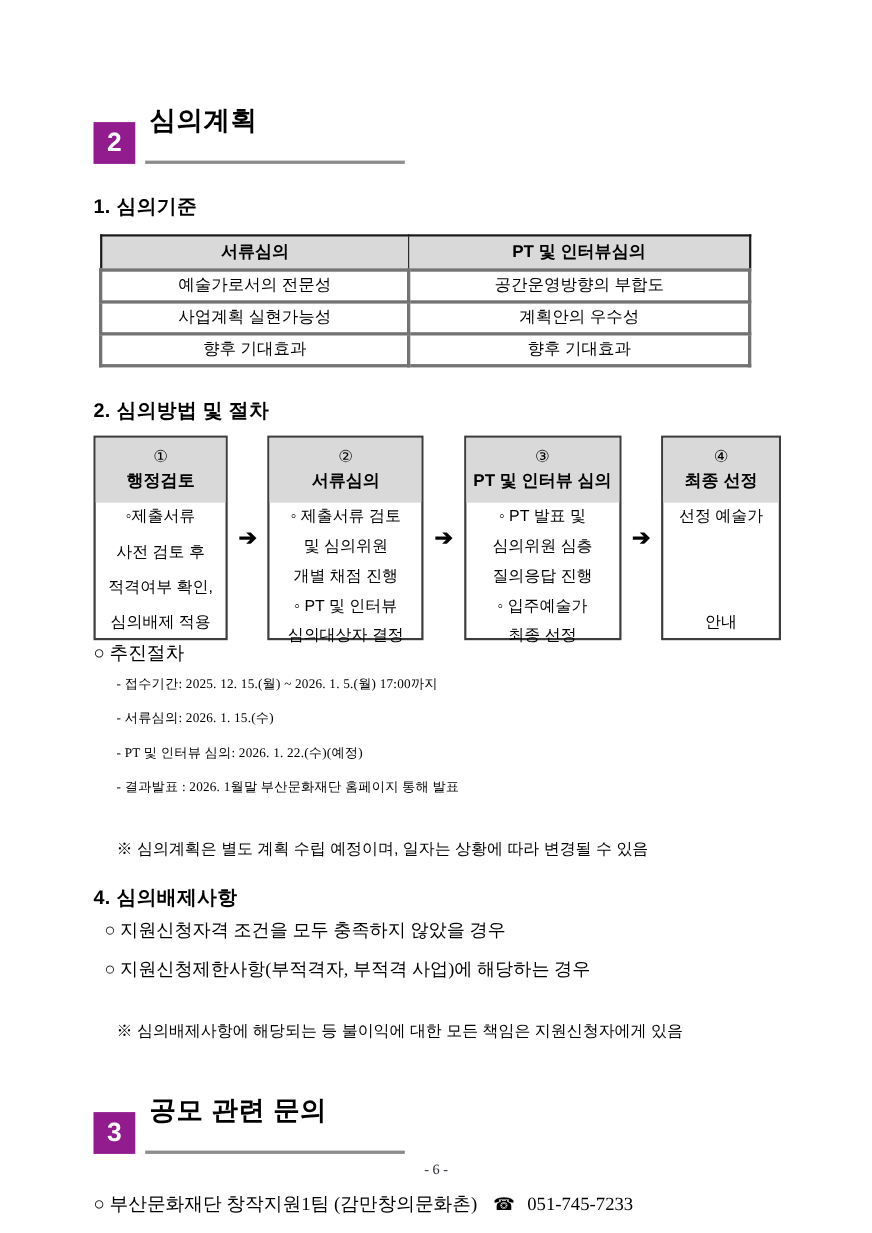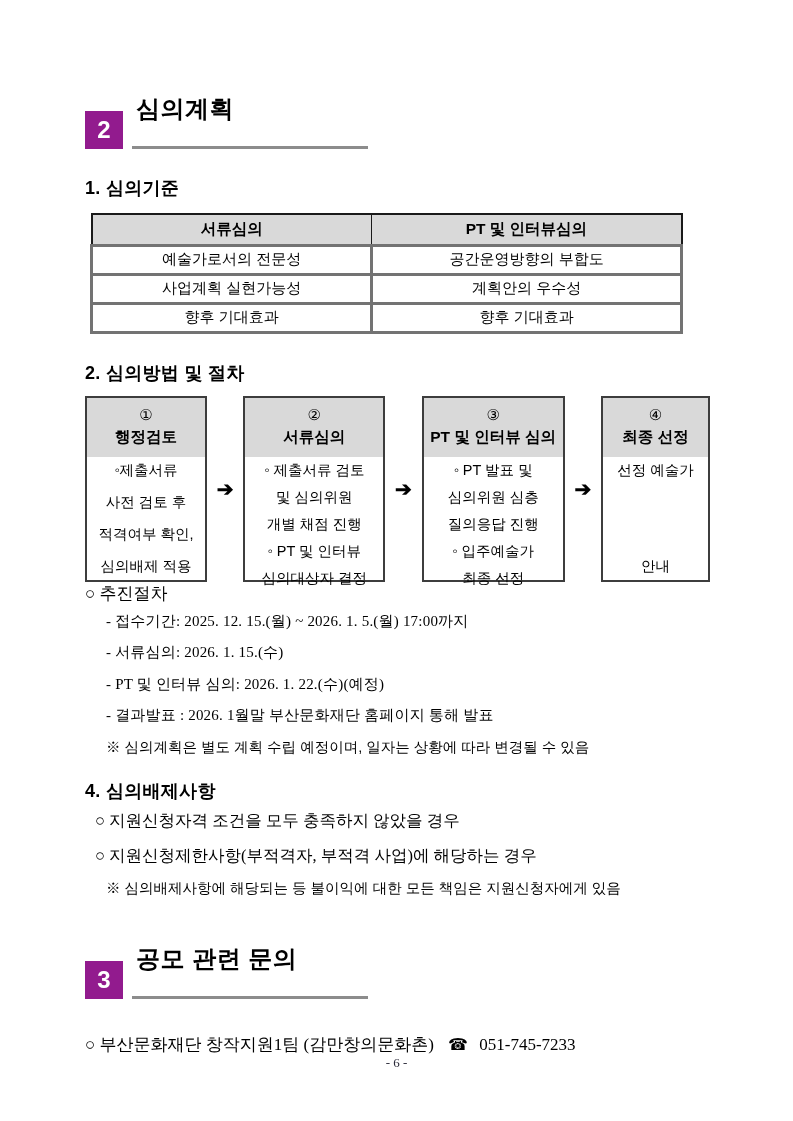--- a/index.html
+++ b/index.html
@@ -101,25 +101,26 @@
   }
   .flow-arrow {
     align-self:center;
     font-family:"Liberation Sans", sans-serif;
     font-weight:bold; font-size:20px;
     margin:0 1px;
   }
 
   
   .proc-title { font-size:17px; line-height:24px; }
-  .proc-item  { margin-left:21px; font-size:15px; line-height:31.5px; letter-spacing:0.2px; }
+  .proc-item  { margin-left:21px; font-size:12px; line-height:31.5px; letter-spacing:0.2px; }
   .note {
     font-family:"Liberation Sans", sans-serif;
     font-size:14.5px; line-height:30px;
     margin-left:21px;
+    margin-top:25px;
   }
 
   
   .excl-item { margin-left:10px; font-size:16.5px; line-height:35px; }
 
   
   .contact { margin-top:34px; font-size:17px; }
   .phone-icon { margin:0 7px 0 10px; font-family:"DejaVu Sans", sans-serif; font-size:16px; }
 
   .page-number {

